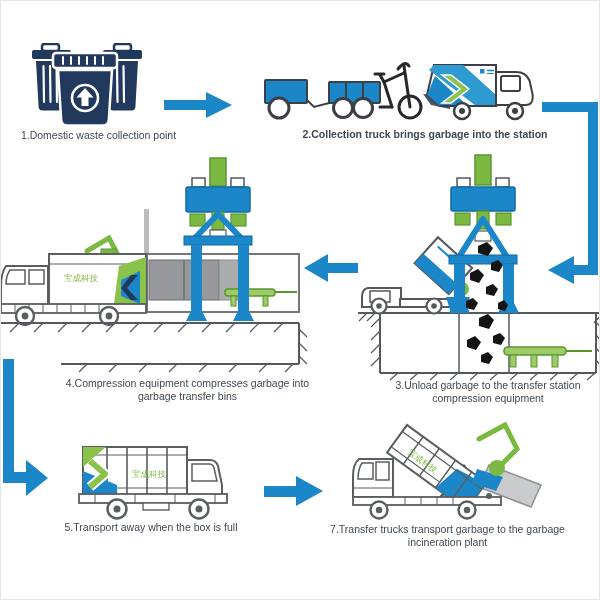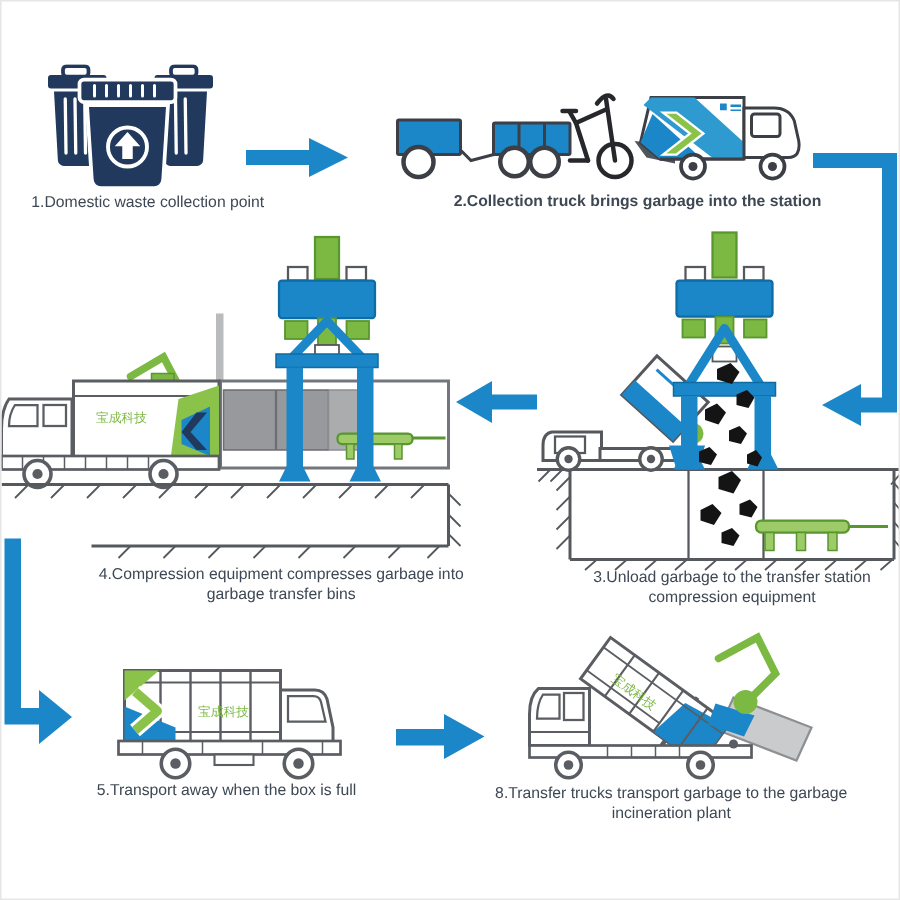--- a/index.html
+++ b/index.html
@@ -311,15 +311,15 @@
       <polygon points="2,358 13,358 13,471 25,471 25,459 47,477 25,495 25,482 2,482"></polygon>
       <polygon points="263,485 295,485 295,475 322,490 295,505 295,496 263,496"></polygon>
     </g>
   </svg>
 
   <div class="caption cap1">1.Domestic waste collection point</div>
   <div class="caption cap2">2.Collection truck brings garbage into the station</div>
   <div class="caption cap3">3.Unload garbage to the transfer station compression equipment</div>
   <div class="caption cap4">4.Compression equipment compresses garbage into garbage transfer bins</div>
   <div class="caption cap5">5.Transport away when the box is full</div>
-  <div class="caption cap6">8.Transfer trucks transport garbage to the garbage incineration plant</div>
+  <div class="caption cap6">7.Transfer trucks transport garbage to the garbage incineration plant</div>
 
 </div>
 
 </body></html>

